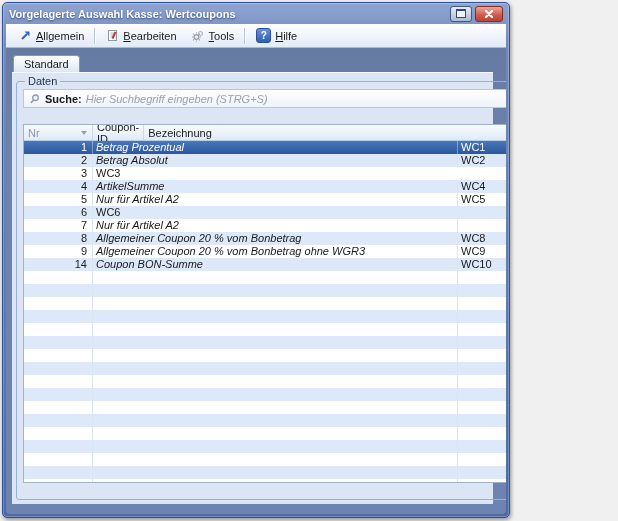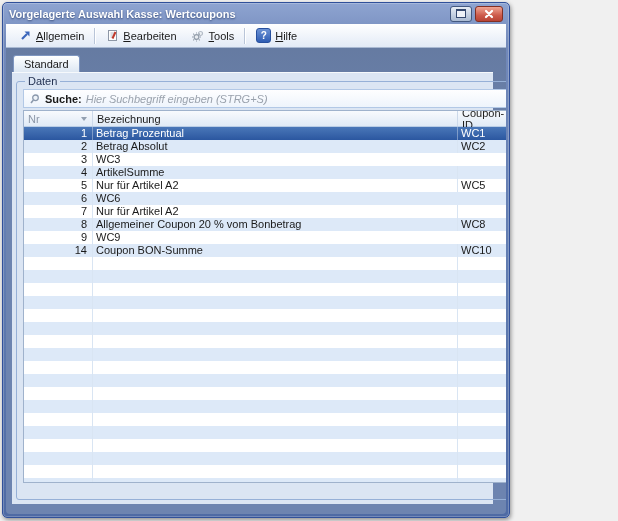--- a/index.html
+++ b/index.html
@@ -43,42 +43,42 @@
   .tabpage{flex:1;background:#dbe5f3;border-top:1px solid #f6f9fc;min-height:0;
     display:flex;flex-direction:column;padding:2px 3px 3px;}
 
   
   fieldset.groupbox{flex:1;min-height:0;margin:0 1px 1px;border:1px solid #96b0d7;border-radius:3px;
     padding:2px 6px 16px;display:flex;flex-direction:column;}
   fieldset.groupbox legend{color:#1f2d4d;padding:0 3px;margin-left:2px;}
 
   
   .searchbar{height:17px;flex:0 0 17px;background:linear-gradient(#fefeff,#eef4fc);
-    border:1px solid #b2c8e6;display:flex;align-items:center;padding:0 5px;gap:4px;margin-bottom:2px;}
+    border:1px solid #b2c8e6;display:flex;align-items:center;padding:0 5px;gap:4px;margin-bottom:16px;}
   .search-label{font-weight:bold;}
   .search-placeholder{font-style:italic;color:#9aa2ad;}
 
   
   .grid{flex:1;min-height:0;border:1px solid #9fb2cc;background:#fff;display:flex;flex-direction:column;overflow:hidden;}
   .grid-header{height:15px;flex:0 0 15px;display:flex;background:linear-gradient(#f8fafd,#e0eaf6);
     border-bottom:1px solid #b9cde6;align-items:center;}
   .gh{height:100%;display:flex;align-items:center;padding:0 4px;border-right:1px solid #ccd9ea;box-sizing:border-box;}
   .gh-nr{width:69px;color:#8d98a9;justify-content:space-between;}
   .gh-bez{width:365px;}
   .gh-id{flex:1;}
   .gh-corner{width:15px;height:100%;display:flex;align-items:center;justify-content:center;background:#f2f6fa;}
   .sort-glyph{width:0;height:0;border-left:3.5px solid transparent;border-right:3.5px solid transparent;
     border-top:4px solid #93a0b1;margin-right:1px;}
 
   .grid-body{flex:1;min-height:0;display:flex;overflow:hidden;}
   .rows{flex:1;overflow:hidden;}
   .row{display:flex;height:13px;line-height:13px;}
   .cell{box-sizing:border-box;overflow:hidden;white-space:nowrap;}
   .cell-nr{width:69px;text-align:right;padding-right:5px;border-right:1px solid #d9e5f3;}
-  .cell-bez{width:365px;padding-left:3px;border-right:1px solid #d9e5f3;}
+  .cell-bez{width:365px;padding-left:3px;border-right:1px solid #d9e5f3;font-style:italic;}
   .cell-id{flex:1;padding-left:3px;}
   .row.alt{background:#dde9f8;}
   .row.selected{background:linear-gradient(#4a77b8,#2b57a0);color:#fff;}
   .row.selected .cell{border-right-color:rgba(255,255,255,.35);}
 
   .side-strip{width:15px;flex:0 0 15px;background:#fff;display:flex;flex-direction:column;align-items:center;padding:2px 0 5px;}
   .sbtn{width:13px;height:14px;display:flex;align-items:center;justify-content:center;}
   .grp-mid{margin-top:112px;}
   .grp-bottom{margin-top:auto;}
   .sbtn svg{display:block;}
@@ -158,25 +158,25 @@
               <span class="search-label">Suche:</span>
               <span class="search-placeholder">Hier Suchbegriff eingeben (STRG+S)</span>
             </div>
 
             <div class="grid">
               <div class="grid-header">
                 <div class="gh gh-nr">
                   <span>Nr</span>
                   <span class="sort-glyph"></span>
                 </div>
+                <div class="gh gh-id">
+                  <span>Coupon-ID</span>
+                </div>
                 <div class="gh gh-bez">
                   <span>Bezeichnung</span>
-                </div>
-                <div class="gh gh-id">
-                  <span>Coupon-ID</span>
                 </div>
                 <div class="gh-corner">
                   <svg width="11" height="11" viewBox="0 0 11 11">
                     <rect x="3.5" y="1" width="6" height="6" fill="#f4f7fa" stroke="#8d99ab"></rect>
                     <rect x="1" y="3.5" width="6" height="6" fill="#ffffff" stroke="#8d99ab"></rect>
                   </svg>
                 </div>
               </div>
 
               <div class="grid-body">
@@ -191,20 +191,21 @@
     <div class="cell cell-bez">Betrag Absolut</div>
     <div class="cell cell-id">WC2</div>
   </div>
                     <div class="row">
     <div class="cell cell-nr">3</div>
     <div class="cell cell-id">WC3</div>
   </div>
                     <div class="row alt">
     <div class="cell cell-nr">4</div>
     <div class="cell cell-bez">ArtikelSumme</div>
+    <div class="cell cell-id">WC4</div>
   </div>
                     <div class="row">
     <div class="cell cell-nr">5</div>
     <div class="cell cell-bez">Nur für Artikel A2</div>
     <div class="cell cell-id">WC5</div>
   </div>
                     <div class="row alt">
     <div class="cell cell-nr">6</div>
     <div class="cell cell-id">WC6</div>
   </div>
@@ -212,20 +213,21 @@
     <div class="cell cell-nr">7</div>
     <div class="cell cell-bez">Nur für Artikel A2</div>
   </div>
                     <div class="row alt">
     <div class="cell cell-nr">8</div>
     <div class="cell cell-bez">Allgemeiner Coupon 20 % vom Bonbetrag</div>
     <div class="cell cell-id">WC8</div>
   </div>
                     <div class="row">
     <div class="cell cell-nr">9</div>
+    <div class="cell cell-bez">Allgemeiner Coupon 20 % vom Bonbetrag ohne WGR3</div>
     <div class="cell cell-id">WC9</div>
   </div>
                     <div class="row alt">
     <div class="cell cell-nr">14</div>
     <div class="cell cell-bez">Coupon BON-Summe</div>
     <div class="cell cell-id">WC10</div>
   </div>
                     <div class="row">
     <div class="cell cell-nr"></div>
     <div class="cell cell-bez"></div>

